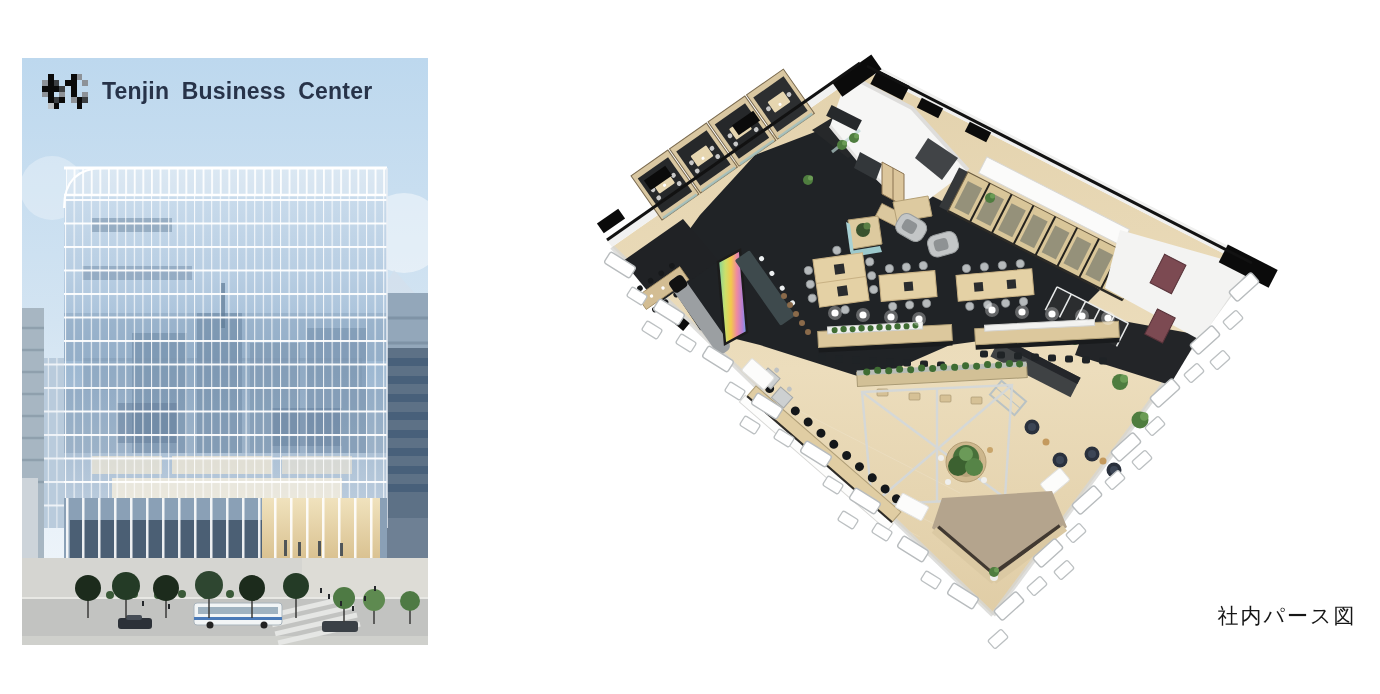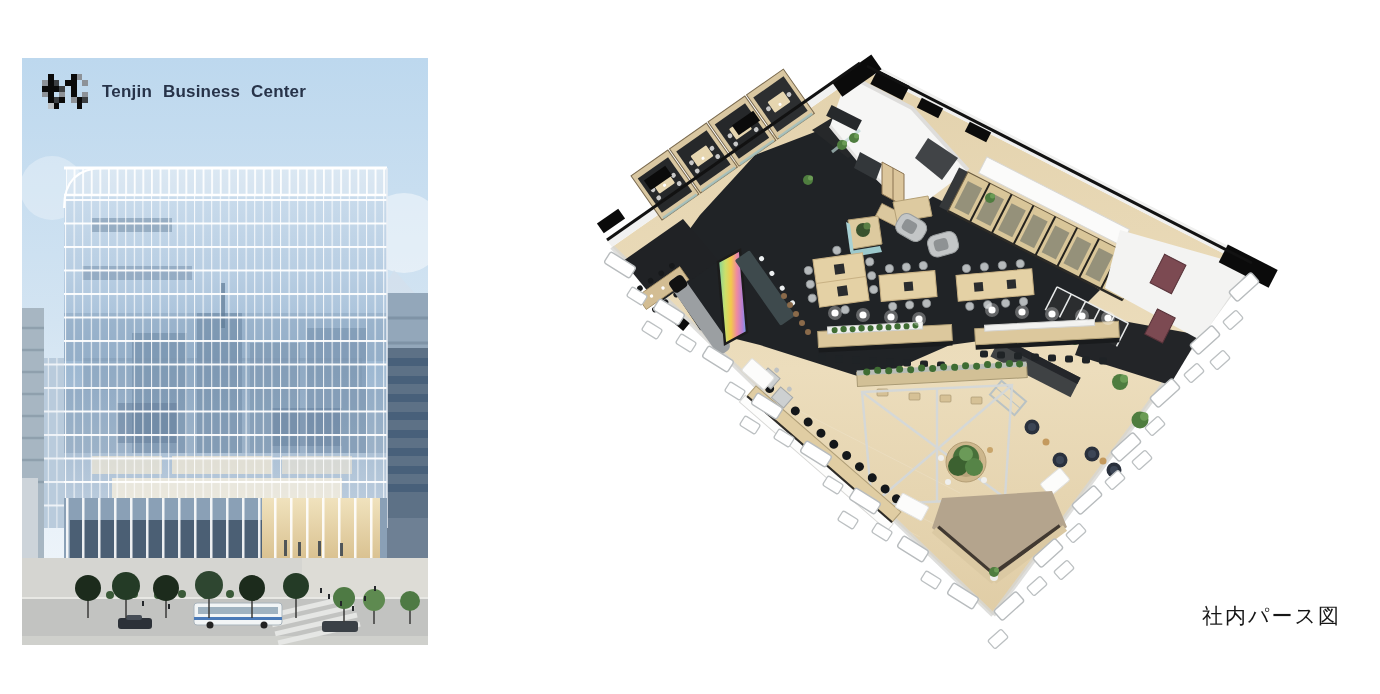--- a/index.html
+++ b/index.html
@@ -3,25 +3,25 @@
 <meta charset="utf-8">
 <style>
   html,body{margin:0;padding:0;background:#ffffff;}
   .page{position:relative;width:1380px;height:694px;background:#ffffff;overflow:hidden;
         font-family:"Liberation Sans",sans-serif;}
   figure{margin:0;padding:0;}
   .photo{position:absolute;left:22px;top:58px;width:406px;height:587px;overflow:hidden;}
   .photo svg{display:block;}
   .brand{position:absolute;left:20px;top:16px;display:flex;align-items:center;gap:14px;}
   .brand-mark{width:46px;height:35px;}
-  .brand-title{font-size:17px;font-weight:600;color:#273349;letter-spacing:.2px;word-spacing:6px;
+  .brand-title{font-size:23px;font-weight:600;color:#273349;letter-spacing:.2px;word-spacing:6px;
                font-family:"Liberation Sans",sans-serif;white-space:nowrap;}
   .plan{position:absolute;left:560px;top:30px;width:720px;height:620px;}
   .caption{position:absolute;left:1202px;top:602px;width:170px;font-size:21px;color:#161616;
-           letter-spacing:2px;font-family:"Liberation Serif","DejaVu Serif",serif;}
+           letter-spacing:2px;font-family:"Liberation Serif","DejaVu Serif",serif;text-align:center;}
 </style>
 </head>
 <body>
 
 <div class="page">
 
   <figure class="photo">
     <svg width="406" height="587" viewBox="0 0 406 587">
       <defs>
         <linearGradient id="b-sky" x1="0" y1="0" x2="0" y2="1">

